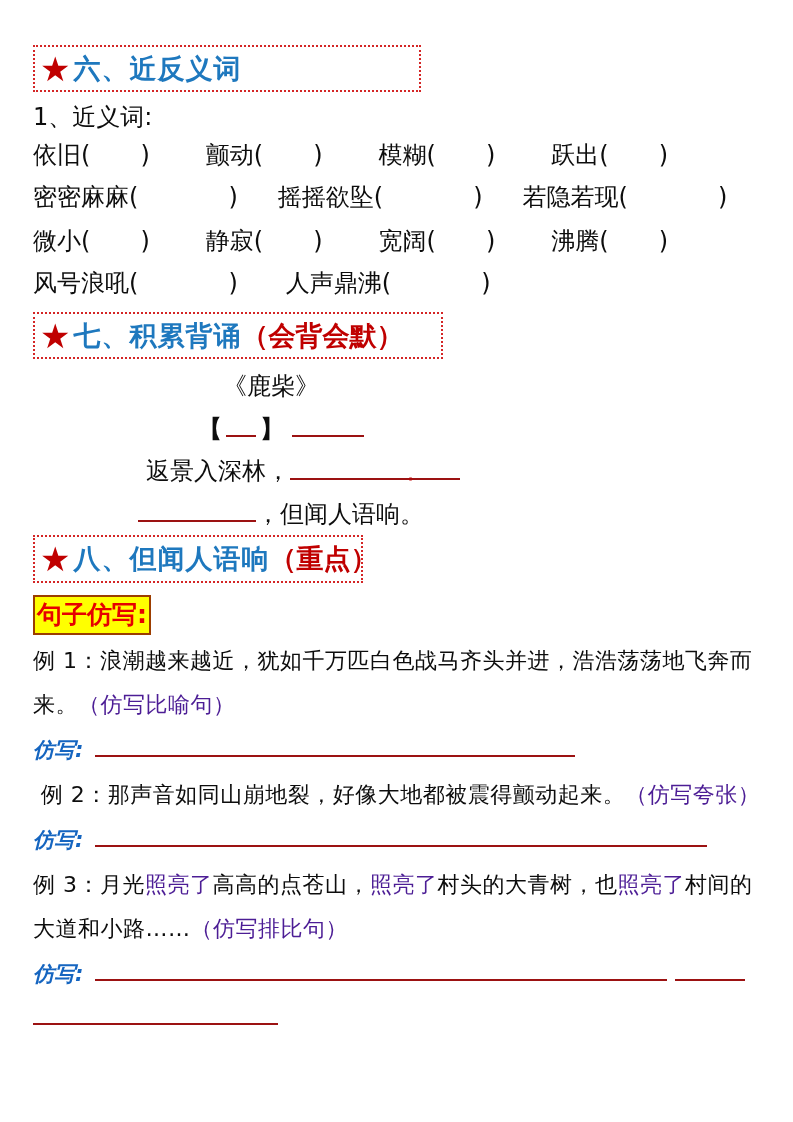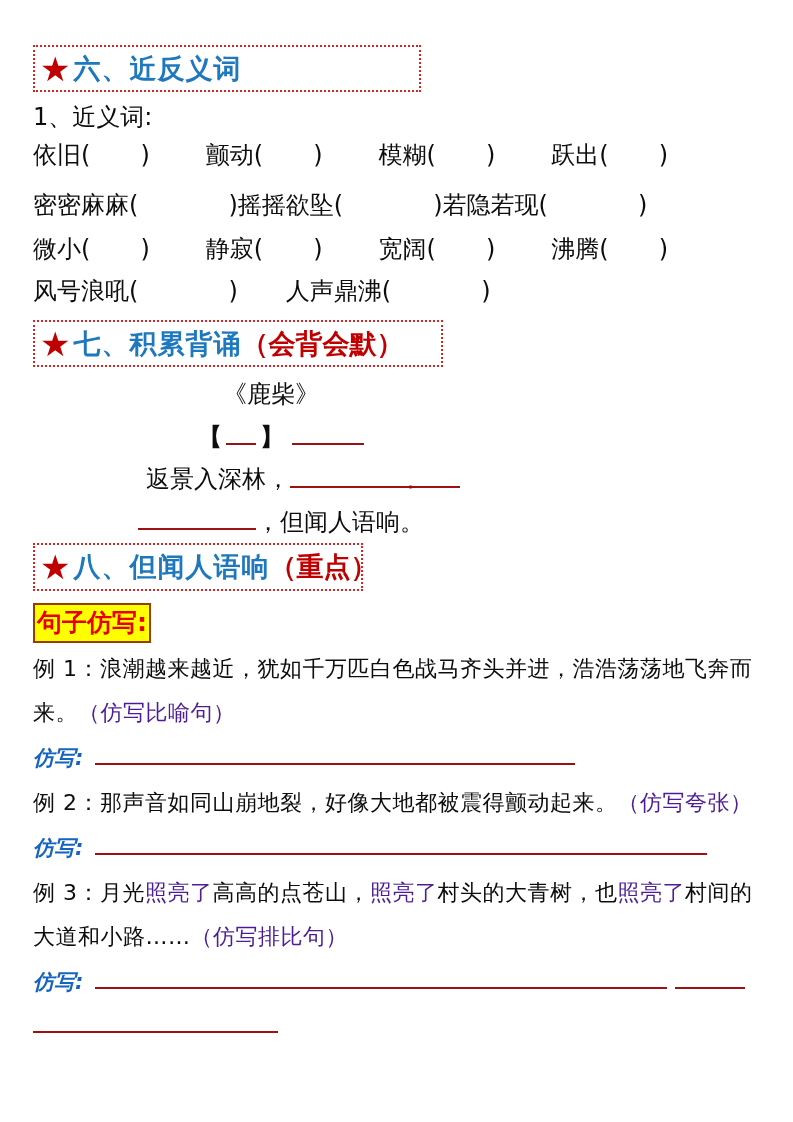--- a/index.html
+++ b/index.html
@@ -22,21 +22,21 @@
   .hbox2 { width:410px; height:47px; margin-top:14px; }
   .hbox3 { width:330px; height:48px; margin-top:6px; }
   .star { color:#c00000; font-size:34px; line-height:1; margin-right:3px; }
   .htitle { color:#1e78be; font-size:27px; font-weight:bold; letter-spacing:1px; white-space:nowrap; }
   .hsub { color:#c00000; font-size:27px; font-weight:bold; white-space:nowrap; }
 
   
   .subline { font-size:24px; line-height:30px; margin-top:10px; }
   .wrow { display:flex; line-height:30px; font-size:24px; white-space:nowrap; }
   .wrow4 { gap:56px; margin-top:8px; }
-  .wrow3 { margin-top:20px; }
+  .wrow3 { gap:40px; margin-top:12px; }
   .wrow2 { gap:48px; margin-top:12px; }
   .cell  { display:inline-flex; align-items:flex-end; }
   .gap2  { display:inline-block; width:50px; }
   .gap3  { display:inline-block; width:90px; }
 
   
   .poem { margin-left:105px; font-size:24px; }
   .poem .pline { margin-top:12px; line-height:30px; }
   .p-title  { margin-left:85px; }
   .p-author { margin-left:60px; font-weight:bold; }
@@ -202,21 +202,21 @@
   </div>
 
   <div class="ex">
     <span>例 1：浪潮越来越近，犹如千万匹白色战马齐头并进，浩浩荡荡地飞奔而来。</span><span class="g">（仿写比喻句）</span>
   </div>
 
   <div class="mimic">
     <span class="mimic-label">仿写:</span><span class="u u1"></span>
   </div>
 
-  <div class="ex" style="margin-top:0;">
+  <div class="ex" style="margin-top:0;text-align:center;">
     <span>例 2：那声音如同山崩地裂，好像大地都被震得颤动起来。</span><span class="g">（仿写夸张）</span>
   </div>
 
   <div class="mimic">
     <span class="mimic-label">仿写:</span><span class="u u2"></span>
   </div>
 
   <div class="ex" style="margin-top:0;">
     <span>例 3：月光</span><span class="g">照亮了</span><span>高高的点苍山，</span><span class="g">照亮了</span><span>村头的大青树，也</span><span class="g">照亮了</span><span>村间的大道和小路……</span><span class="g">（仿写排比句）</span>
   </div>

